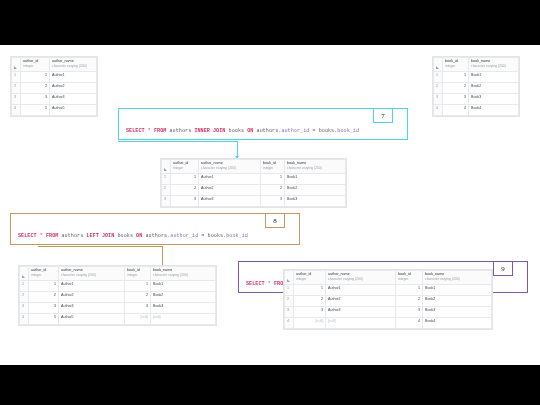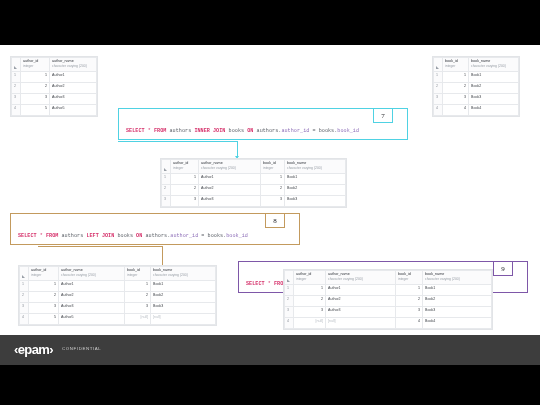--- a/index.html
+++ b/index.html
@@ -504,18 +504,14 @@
           <td class="rowhdr">4</td>
           <td class="num nullcell">[null]</td>
           <td class="nullcell">[null]</td>
           <td class="num">4</td>
           <td>Book4</td>
         </tr>
       </tbody>
     </table>
   </div>
 
-  <div id="footer">
-    <div id="epam-logo">‹epam›</div>
-    <div id="confidential">CONFIDENTIAL</div>
-  </div>
 
 </div>
 
 </body></html>

